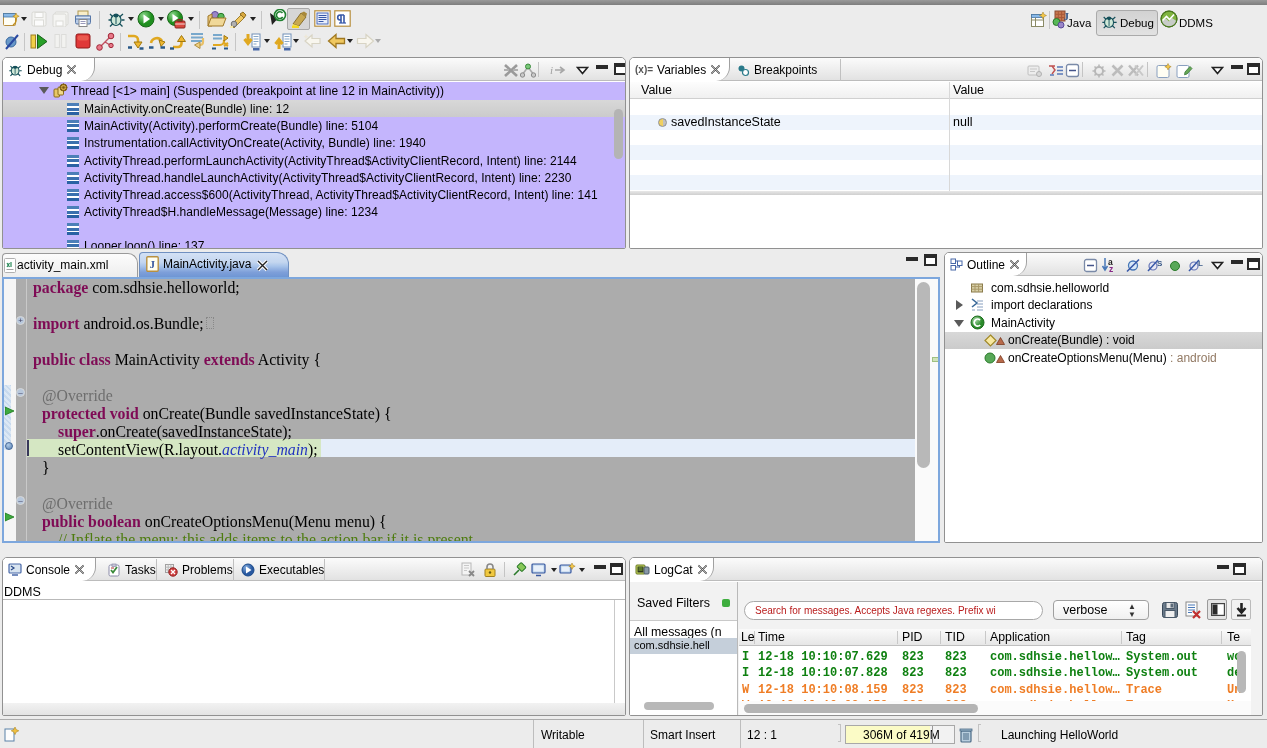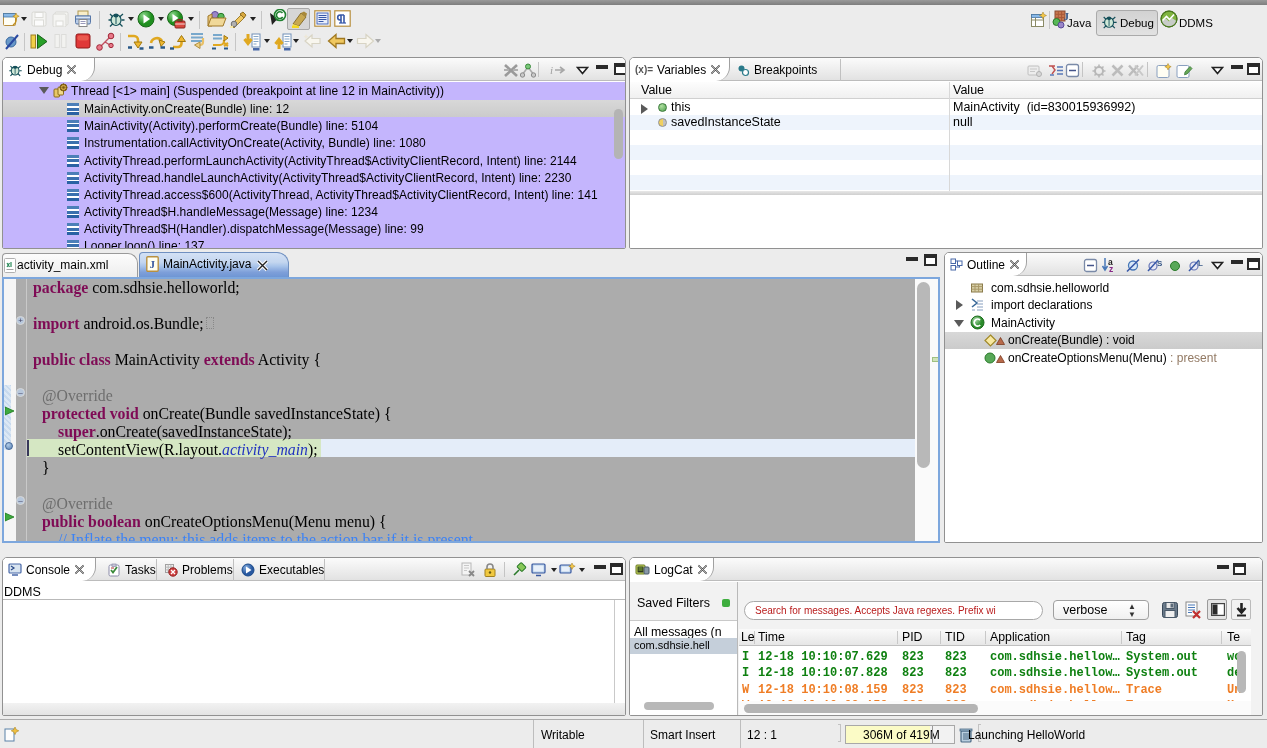--- a/index.html
+++ b/index.html
@@ -297,41 +297,40 @@
       <div class="frow" style="top:19px">
           <span class="sf"></span>
           <span class="tx">MainActivity.onCreate(Bundle) line: 12</span>
         </div>
       <div class="frow" style="top:36px">
           <span class="sf"></span>
           <span class="tx">MainActivity(Activity).performCreate(Bundle) line: 5104</span>
         </div>
       <div class="frow" style="top:53px">
           <span class="sf"></span>
-          <span class="tx">Instrumentation.callActivityOnCreate(Activity, Bundle) line: 1080</span>
+          <span class="tx">Instrumentation.callActivityOnCreate(Activity, Bundle) line: 1940</span>
         </div>
       <div class="frow" style="top:71px">
           <span class="sf"></span>
           <span class="tx">ActivityThread.performLaunchActivity(ActivityThread$ActivityClientRecord, Intent) line: 2144</span>
         </div>
       <div class="frow" style="top:88px">
           <span class="sf"></span>
           <span class="tx">ActivityThread.handleLaunchActivity(ActivityThread$ActivityClientRecord, Intent) line: 2230</span>
         </div>
       <div class="frow" style="top:105px">
           <span class="sf"></span>
           <span class="tx">ActivityThread.access$600(ActivityThread, ActivityThread$ActivityClientRecord, Intent) line: 141</span>
         </div>
       <div class="frow" style="top:122px">
           <span class="sf"></span>
           <span class="tx">ActivityThread$H.handleMessage(Message) line: 1234</span>
         </div>
       <div class="frow" style="top:139px">
           <span class="sf"></span>
-          <span class="tx">ActivityThread$H(Handler).dispatchMessage(Message) line: 99</span>
         </div>
       <div class="frow" style="top:156px">
           <span class="sf"></span>
           <span class="tx">Looper.loop() line: 137</span>
         </div>
     </div>
     <div class="abs" style="left:611px;top:27px;width:11px;height:166px">
         <div class="abs" style="left:0;top:0;width:9px;height:50px;background:#b4b4b4;border-radius:5px"></div>
       </div>
   </div>
@@ -392,26 +391,20 @@
   <svg class="abs" style="left:581px;top:8px" width="13" height="9" viewBox="0 0 13 9">
       <path d="M1.5 1.5 H11.5 L6.5 7.5 Z" fill="#fff" stroke="#222" stroke-width="1.6"></path>
     </svg>
   <span class="mmbar" style="left:601px;top:7px"></span>
   <span class="mmbox" style="left:617px;top:5px"></span>
   <div id="vars-body" class="abs" style="left:0;top:24px;right:0;bottom:0;background:#fff;font-size:12.5px">
     <div class="abs" style="left:0;top:0;width:632px;height:17px;background:linear-gradient(#fdfdfd,#f0f0f0);border-bottom:1px solid #d0d0d0">
       <span class="abs tx" style="left:11px;top:1px">Value</span>
         <span class="abs tx" style="left:323px;top:1px">Value</span>
     </div>
-    <div class="vrow" style="top:18px">
-        <span class="abs" style="left:11px;top:4px;width:0;height:0;border-top:5px solid transparent;border-bottom:5px solid transparent;border-left:7px solid #5a5a5a"></span>
-        <span class="abs" style="left:28px;top:3px;width:9px;height:9px;border-radius:50%;background:radial-gradient(circle at 35% 30%,#b0e0a0,#4f9f4f);border:1px solid #3a7a3a"></span>
-        <span class="varname">this</span>
-        <span class="varval">MainActivity&nbsp; (id=830015936992)</span>
-      </div>
     <div class="vrow" style="top:33px;background:#eef4fc">
         <span class="abs" style="left:28px;top:3px;width:9px;height:9px;border-radius:50%;background:linear-gradient(90deg,#f0d060 0 50%,#c0c0c0 50% 100%);border:1px solid #909090"></span>
         <span class="varname">savedInstanceState</span>
         <span class="varval">null</span>
       </div>
     <div class="vrow" style="top:63px;background:#eef4fc"></div>
     <div class="vrow" style="top:93px;background:#eef4fc"></div>
     <div class="abs" style="left:319px;top:0;width:1px;height:109px;background:#d8d8d8"></div>
     <div class="abs" style="left:0;top:109px;width:100%;height:4px;background:linear-gradient(#e8e8e8,#cfcfcf)"></div>
   </div>
@@ -465,21 +458,21 @@
       <div class="cl" style="left:29px;top:0"><b class="kw">package</b> com.sdhsie.helloworld;</div>
       <div class="cl" style="left:29px;top:36px"><b class="kw">import</b> android.os.Bundle;<span style="display:inline-block;width:8px;height:12px;border:1px dotted #888;margin-left:2px"></span></div>
       <div class="cl" style="left:29px;top:72px"><b class="kw">public</b> <b class="kw">class</b> MainActivity <b class="kw">extends</b> Activity {</div>
       <div class="cl" style="left:38px;top:108px;color:#6e6e6e">@Override</div>
       <div class="cl" style="left:38px;top:126px"><b class="kw">protected</b> <b class="kw">void</b> onCreate(Bundle savedInstanceState) {</div>
       <div class="cl" style="left:54px;top:144px"><b class="kw">super</b>.onCreate(savedInstanceState);</div>
       <div class="cl" style="left:54px;top:162px">setContentView(R.layout.<i style="color:#2233c0">activity_main</i>);</div>
       <div class="cl" style="left:38px;top:180px">}</div>
       <div class="cl" style="left:38px;top:216px;color:#6e6e6e">@Override</div>
       <div class="cl" style="left:38px;top:234px"><b class="kw">public</b> <b class="kw">boolean</b> onCreateOptionsMenu(Menu menu) {</div>
-      <div class="cl" style="left:54px;top:252px;color:#3b82f6">// Inflate the menu; this adds items to the action bar if it is present.</div>
+      <div class="cl" style="left:54px;top:252px;color:#4d7c0f">// Inflate the menu; this adds items to the action bar if it is present.</div>
     </div>
     <div class="abs" style="left:911px;top:0;width:23px;height:262px;background:#fafafa"></div>
     <div class="abs" style="left:913px;top:3px;width:13px;height:186px;background:#b8b8b8;border-radius:7px"></div>
     <div class="abs" style="left:928px;top:78px;width:7px;height:5px;background:#cfe3b8;border:1px solid #9fc080"></div>
   </div>
 </div>
 
 <div class="panel" id="p-outline" style="left:944px;top:252px;width:319px;height:291px;overflow:hidden">
   <div class="phead"></div>
   <div class="vtab" style="left:0;width:82px">
@@ -566,21 +559,21 @@
         </svg>
         <span class="abs tx" style="left:63px;top:1px">onCreate(Bundle) : void</span>
       </div>
     <div class="trow" style="top:73px">
         <svg class="abs" style="left:39px;top:2px" width="12" height="12" viewBox="0 0 12 12">
           <circle cx="6" cy="6" r="5" fill="#58a858" stroke="#2a7a2a"></circle>
         </svg>
         <svg class="abs" style="left:51px;top:5px" width="9" height="8" viewBox="0 0 9 8">
           <path d="M4.5 0.5 L8.5 7.5 H0.5 Z" fill="#b86a4a" stroke="#7a3a20" stroke-width="0.8"></path>
         </svg>
-        <span class="abs tx" style="left:63px;top:1px">onCreateOptionsMenu(Menu)<span style="color:#927963"> : present</span></span>
+        <span class="abs tx" style="left:63px;top:1px">onCreateOptionsMenu(Menu)<span style="color:#927963"> : android</span></span>
       </div>
   </div>
 </div>
 
 <div class="panel" id="p-console" style="left:2px;top:557px;width:624px;height:159px;overflow:hidden">
   <div class="phead"></div>
   <div class="vtab" style="left:0;width:93px">
       <svg width="14" height="13" viewBox="0 0 14 13">
         <rect x="1" y="1" width="12" height="9" rx="1" fill="#d8e4f0" stroke="#4868a8" stroke-width="1.2"></rect>
         <path d="M3 3 l3 2 -3 2" fill="none" stroke="#2a4a88" stroke-width="1.2"></path>
@@ -769,14 +762,14 @@
     <div class="abs" style="left:0;top:0;width:84px;height:17px;background:#fbfbc6"></div>
     <span class="abs tx" style="left:17px;top:2px">306M of 419M</span>
     <span class="abs" style="left:86px;top:0;width:1px;height:17px;background:#999"></span>
   </div>
   <svg class="abs" style="left:958px;top:6px" width="16" height="17" viewBox="0 0 16 17">
       <rect x="3" y="5" width="10" height="11" rx="1" fill="#b9cede" stroke="#4a6a86" stroke-width="1.2"></rect>
       <rect x="2" y="3" width="12" height="2" fill="#9ab4c8" stroke="#4a6a86" stroke-width="0.8"></rect>
       <path d="M6 7 v7 M8 7 v7 M10 7 v7" stroke="#4a6a86" stroke-width="1"></path>
     </svg>
   <span class="abs" style="left:978px;top:4px;width:3px;height:18px;border:1px solid #c2c2c2;border-right:none"></span>
-  <span class="abs tx" style="left:968px;top:8px">Launching HelloWorld</span>
+  <span class="abs tx" style="left:1001px;top:8px">Launching HelloWorld</span>
 </div>
 
 </body></html>

